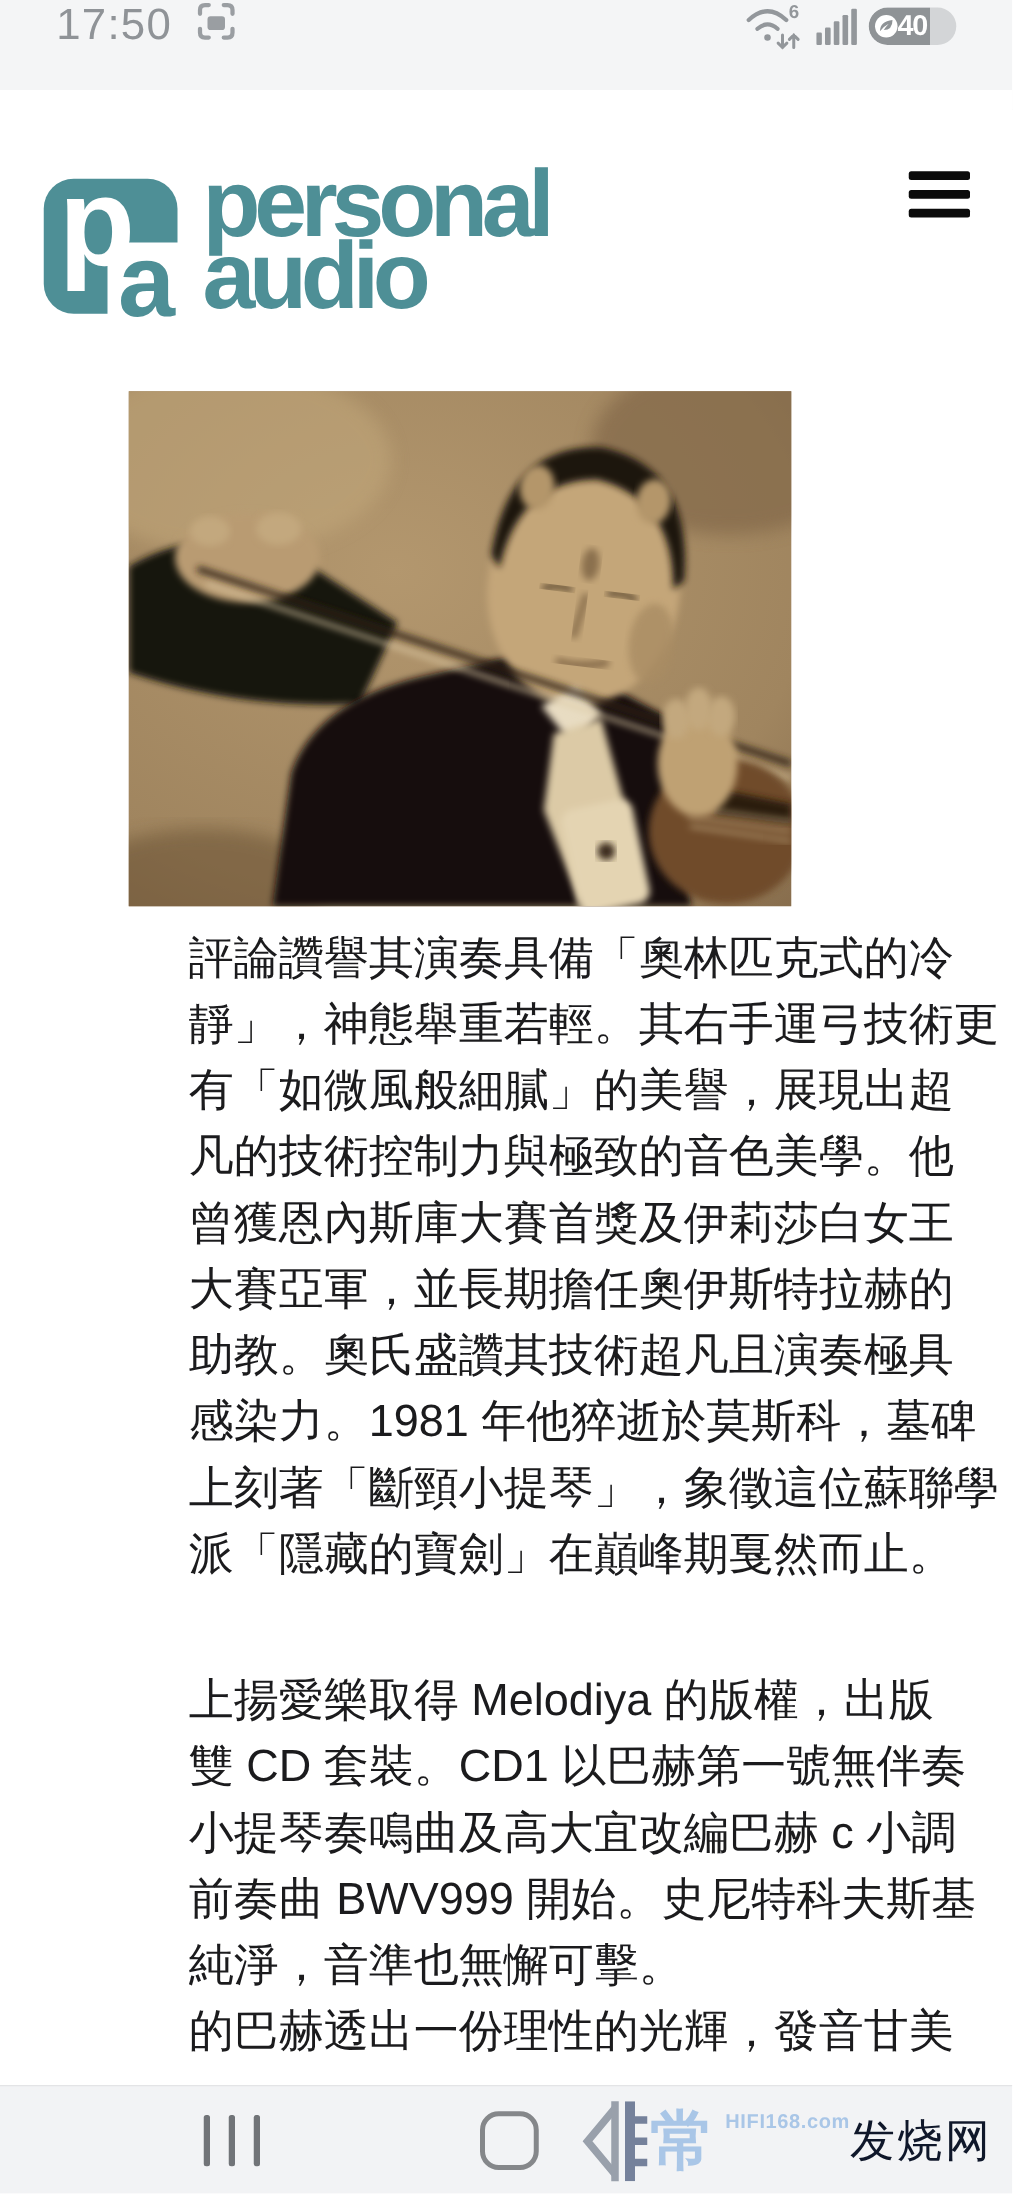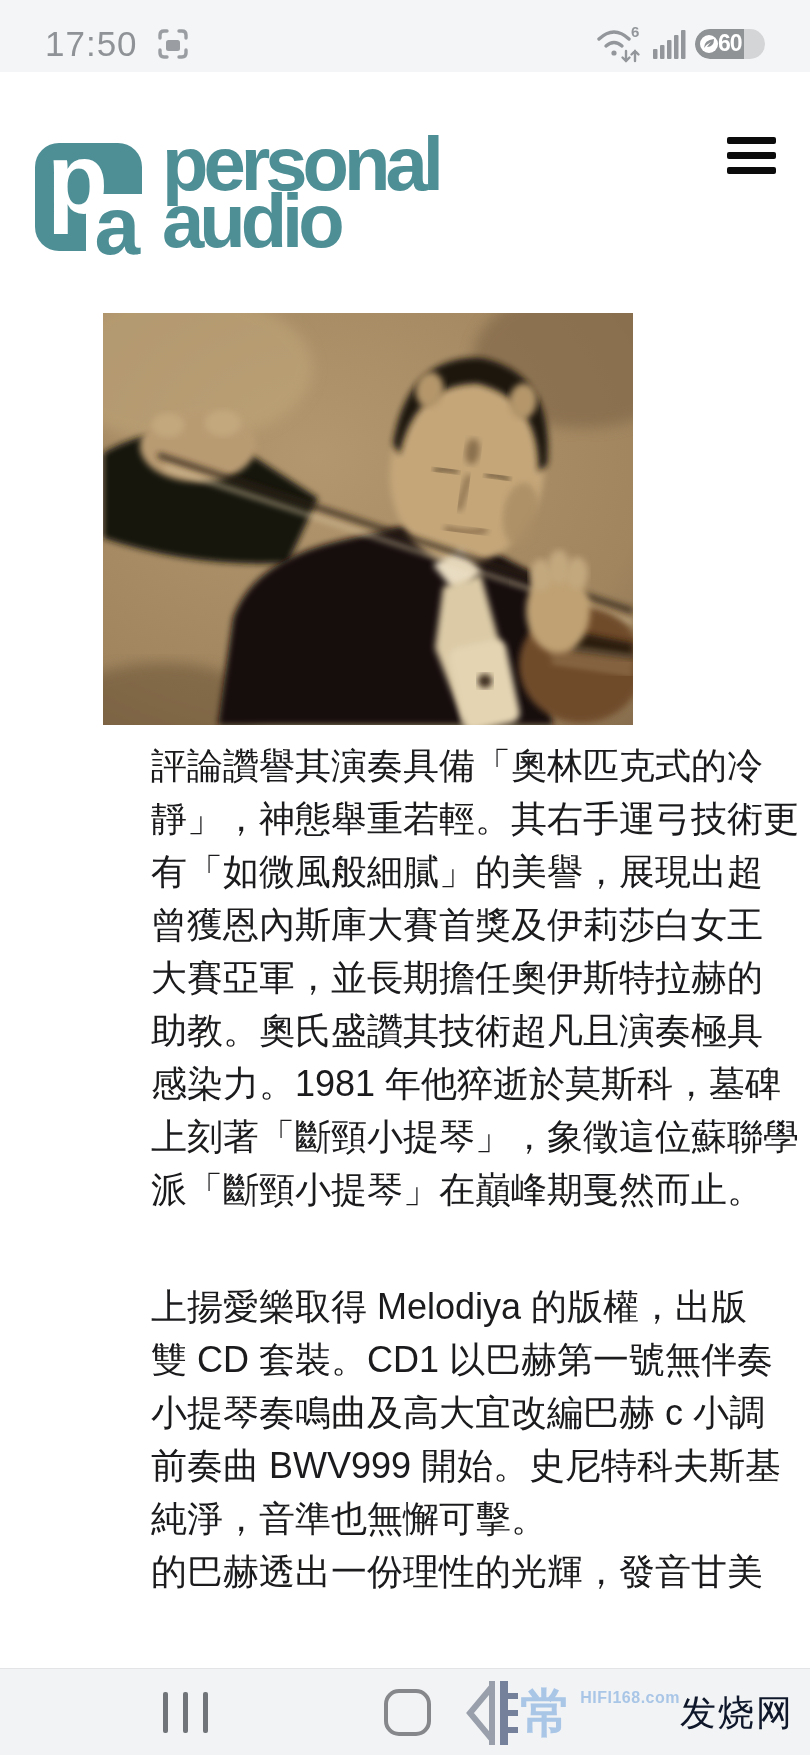--- a/index.html
+++ b/index.html
@@ -5,21 +5,21 @@
   * { margin:0; padding:0; box-sizing:border-box; }
   html,body { background:#ffffff; }
   .screen {
     position:relative; width:810px; height:1755px; overflow:hidden;
     background:#ffffff; font-family:"Liberation Sans", sans-serif;
   }
 
   
   .statusbar {
     position:absolute; top:0; left:0; width:810px; height:88px;
-    background:#f4f5f6; display:flex; align-items:center;
+    background:#f4f5f6; display:flex; align-items:flex-start;
     padding:0 45px 0 45px; border-bottom:1px solid #ececee;
   }
   .sb-time { font-size:35px; color:#8f9397; letter-spacing:1px; }
   .sb-shot { margin-left:18px; display:flex; align-items:center; }
   .sb-right { margin-left:auto; display:flex; align-items:center; gap:8px; }
   .battery {
     position:relative; width:70px; height:30px; border-radius:15px;
     background:#d3d5d7; overflow:hidden;
   }
   .battery-fill {
@@ -120,21 +120,21 @@
           <rect x="21" y="7" width="4.5" height="24" rx="1"></rect>
           <rect x="28" y="2" width="4.5" height="29" rx="1"></rect>
         </g>
       </svg>
       <span class="battery">
         <span class="battery-fill"></span>
         <svg class="battery-leaf" width="20" height="20" viewBox="0 0 20 20">
           <circle cx="10" cy="10" r="9" fill="#ffffff"></circle>
           <path d="M5 14 Q5 6 15 5 Q15 13 8 13 Q10 10 12 8 Q8 10 5 14 Z" fill="#8f9396"></path>
         </svg>
-        <span class="battery-num">60</span>
+        <span class="battery-num">40</span>
       </span>
     </span>
   </div>
 
   <div class="header">
     <div class="logo">
       <div class="logo-tile">
         <span class="logo-tile-p">p</span>
         <span class="logo-notch"></span>
         <span class="logo-tile-a">a</span>
@@ -213,26 +213,27 @@
       <ellipse cx="474" cy="260" rx="11" ry="16" fill="#c3a87e" filter="url(#soft)"></ellipse>
 
       <rect x="352" y="330" width="58" height="85" rx="10" fill="#e4d4b2" transform="rotate(-12 380 370)" filter="url(#soft)"></rect>
       <ellipse cx="382" cy="368" rx="7" ry="7" fill="#3a2c1a" filter="url(#soft)"></ellipse>
     </svg>
 
     <div class="para">
       <div class="tline">評論讚譽其演奏具備「奧林匹克式的冷</div>
       <div class="tline">靜」，神態舉重若輕。其右手運弓技術更</div>
       <div class="tline">有「如微風般細膩」的美譽，展現出超</div>
+      <div class="tline">凡的技術控制力與極致的音色美學。他</div>
       <div class="tline">曾獲恩內斯庫大賽首獎及伊莉莎白女王</div>
       <div class="tline">大賽亞軍，並長期擔任奧伊斯特拉赫的</div>
       <div class="tline">助教。奧氏盛讚其技術超凡且演奏極具</div>
       <div class="tline">感染力。1981 年他猝逝於莫斯科，墓碑</div>
       <div class="tline">上刻著「斷頸小提琴」，象徵這位蘇聯學</div>
-      <div class="tline">派「斷頸小提琴」在巔峰期戛然而止。</div>
+      <div class="tline">派「隱藏的寶劍」在巔峰期戛然而止。</div>
     </div>
 
     <div class="para second">
       <div class="tline">上揚愛樂取得 Melodiya 的版權，出版</div>
       <div class="tline">雙 CD 套裝。CD1 以巴赫第一號無伴奏</div>
       <div class="tline">小提琴奏鳴曲及高大宜改編巴赫 c 小調</div>
       <div class="tline">前奏曲 BWV999 開始。史尼特科夫斯基</div>
       <div class="tline">純淨，音準也無懈可擊。</div>
       <div class="tline">的巴赫透出一份理性的光輝，發音甘美</div>
     </div>

